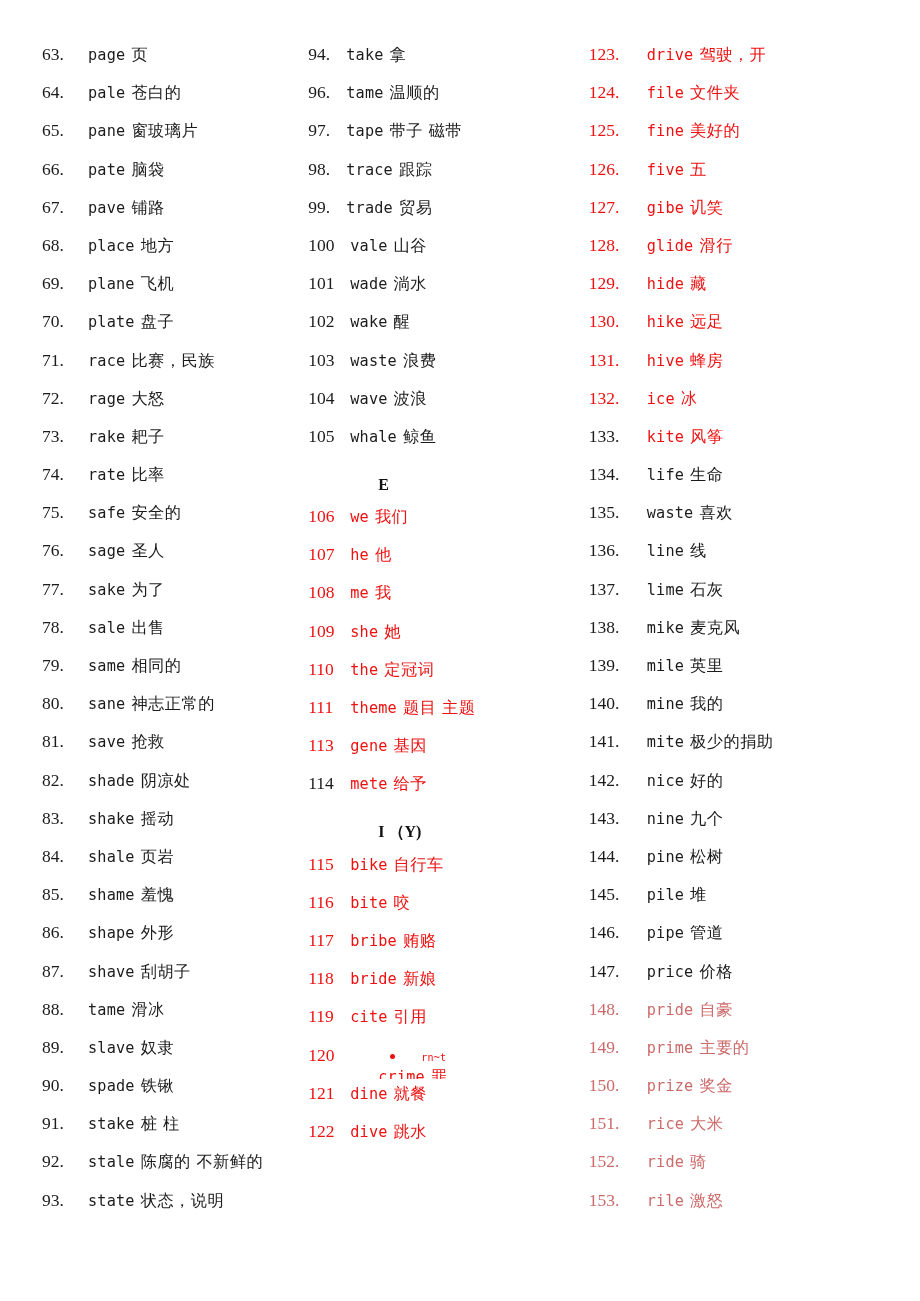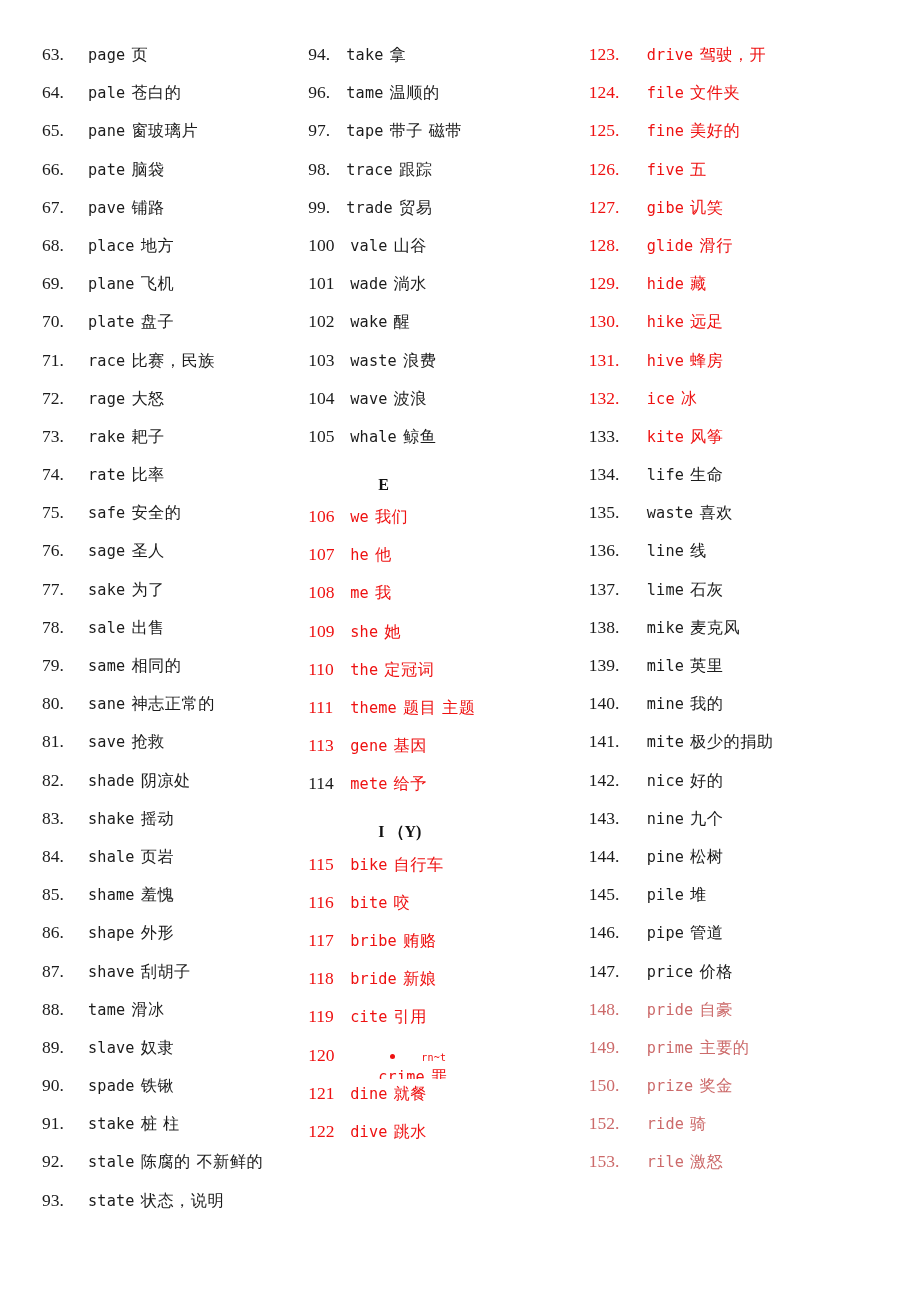--- a/index.html
+++ b/index.html
@@ -471,20 +471,24 @@
       </div>
       <div class="row c-fade indent-2">
         <span class="num">149.</span>
         <span class="body"><span class="en">prime</span><span class="zh">主要的</span></span>
       </div>
       <div class="row c-fade indent-2">
         <span class="num">150.</span>
         <span class="body"><span class="en">prize</span><span class="zh">奖金</span></span>
       </div>
       <div class="row c-fade indent-2">
+        <span class="num">151.</span>
+        <span class="body"><span class="en">rice</span><span class="zh">大米</span></span>
+      </div>
+      <div class="row c-fade indent-2">
         <span class="num">152.</span>
         <span class="body"><span class="en">ride</span><span class="zh">骑</span></span>
       </div>
       <div class="row c-fade indent-2">
         <span class="num">153.</span>
         <span class="body"><span class="en">rile</span><span class="zh">激怒</span></span>
       </div>
     </div>
 </div>
 

